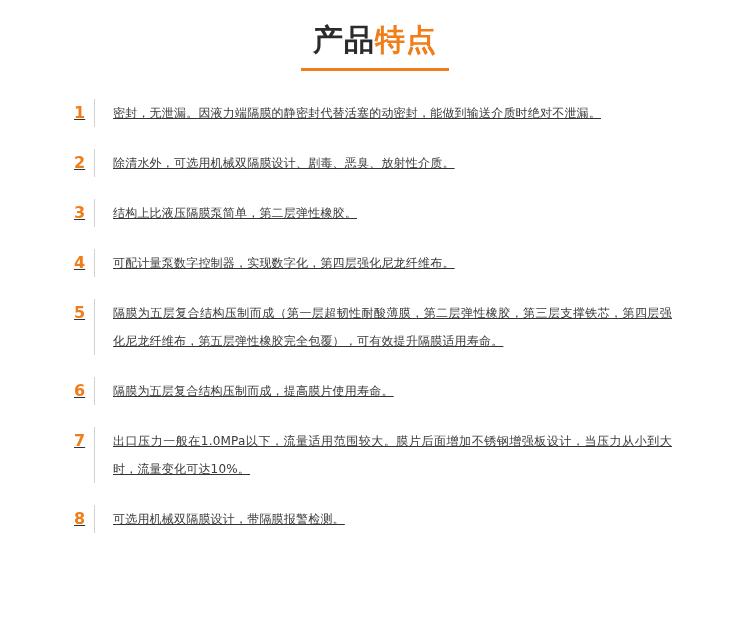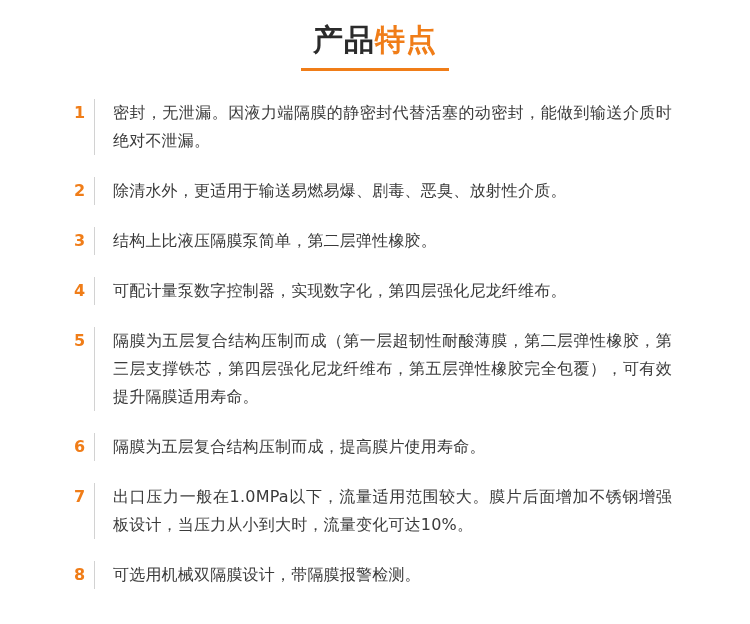--- a/index.html
+++ b/index.html
@@ -13,20 +13,21 @@
     font-family: "DejaVu Sans", "Liberation Sans", sans-serif;
     color: #333333;
     overflow: hidden;
   }
 
   .page {
     position: relative;
     width: 750px;
     height: 476px;
     box-sizing: border-box;
+    text-decoration: underline;
   }
 
   .title-block {
     text-align: center;
     padding-top: 22px;
     padding-bottom: 6px;
   }
 
   .title {
     font-size: 30px;
@@ -75,21 +76,21 @@
     flex: 0 0 auto;
     width: 1px;
     align-self: stretch;
     background: #d2d2d2;
     margin-right: 18px;
     min-height: 28px;
   }
 
   .item-text {
     flex: 1 1 auto;
-    font-size: 16px;
+    font-size: 12px;
     line-height: 28px;
     color: #3a3a3a;
     letter-spacing: 0.2px;
     text-align: justify;
   }
 </style>
 </head>
 <body>
 
 <div class="page">
@@ -105,21 +106,21 @@
 
     <div class="item">
       <div class="item-num">1</div>
       <div class="item-divider"></div>
       <div class="item-text">密封，无泄漏。因液力端隔膜的静密封代替活塞的动密封，能做到输送介质时绝对不泄漏。</div>
     </div>
 
     <div class="item">
       <div class="item-num">2</div>
       <div class="item-divider"></div>
-      <div class="item-text">除清水外，更适用于输送易燃易爆、剧毒、恶臭、放射性介质。</div>
+      <div class="item-text">除清水外，可选用机械双隔膜设计、剧毒、恶臭、放射性介质。</div>
     </div>
 
     <div class="item">
       <div class="item-num">3</div>
       <div class="item-divider"></div>
       <div class="item-text">结构上比液压隔膜泵简单，第二层弹性橡胶。</div>
     </div>
 
     <div class="item">
       <div class="item-num">4</div>

